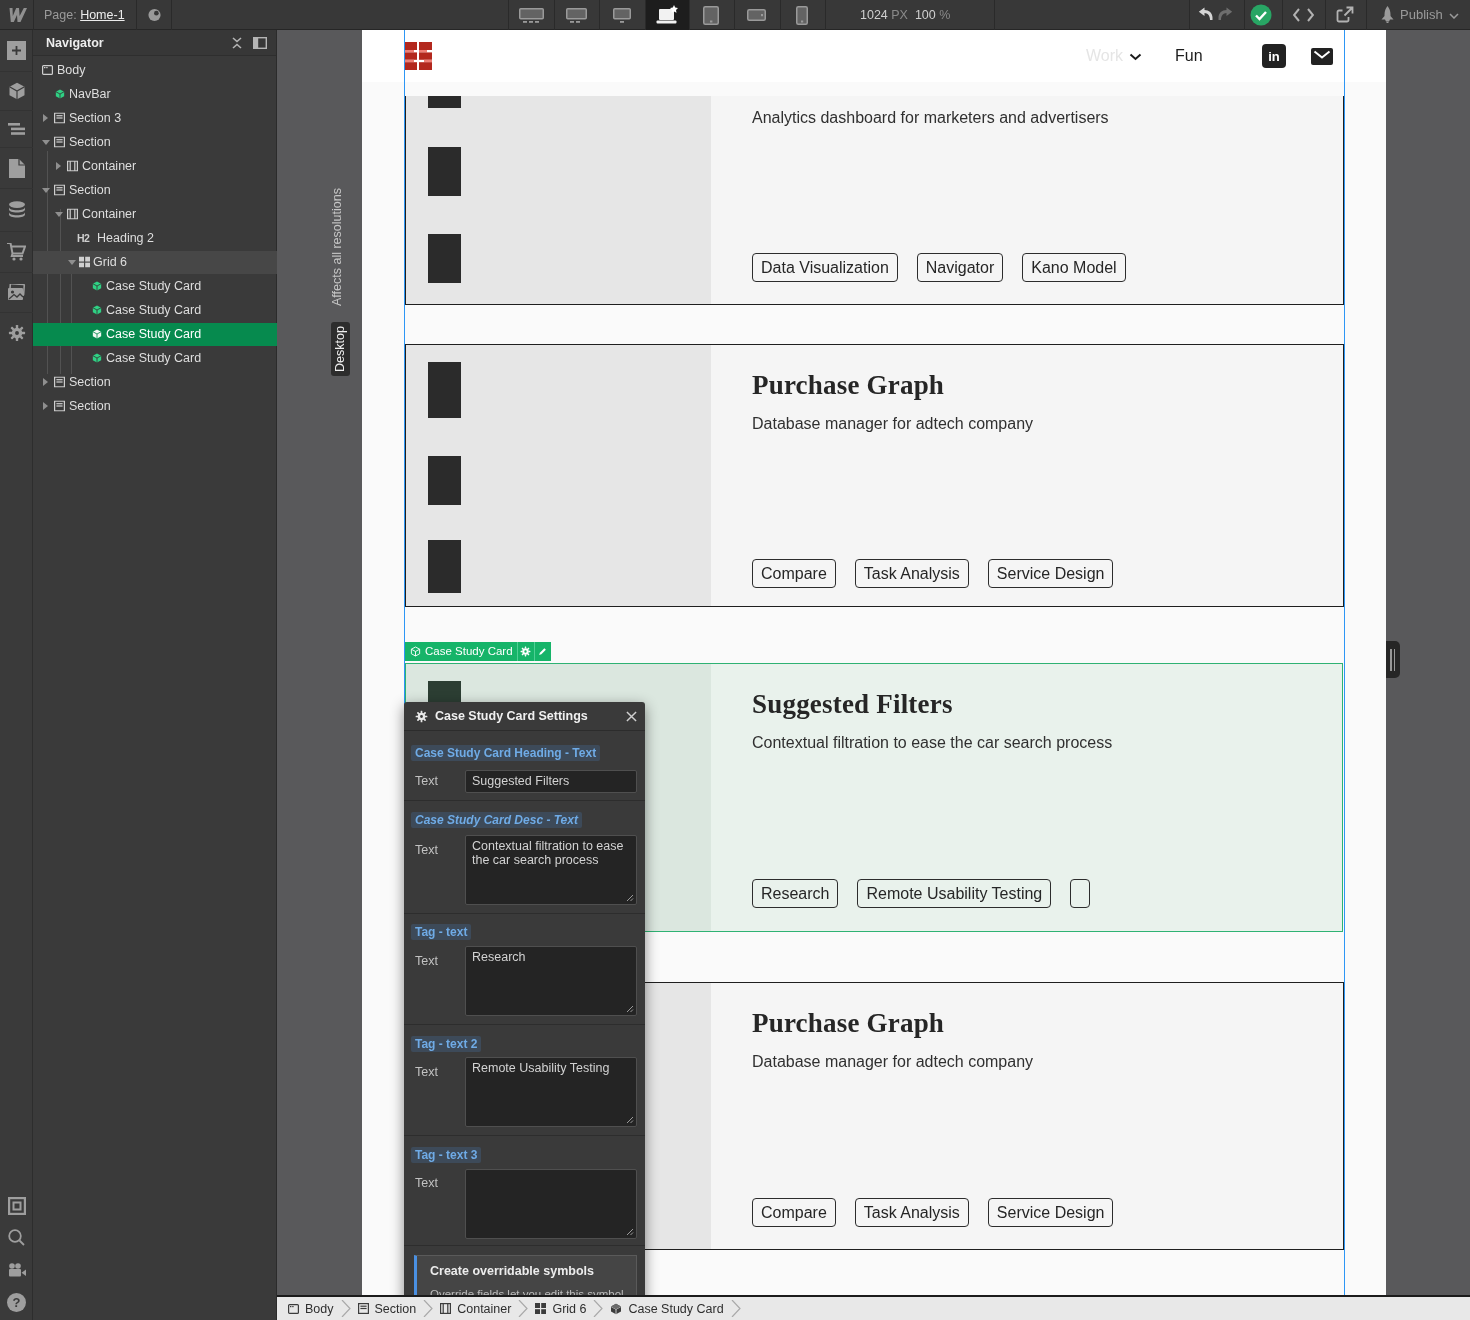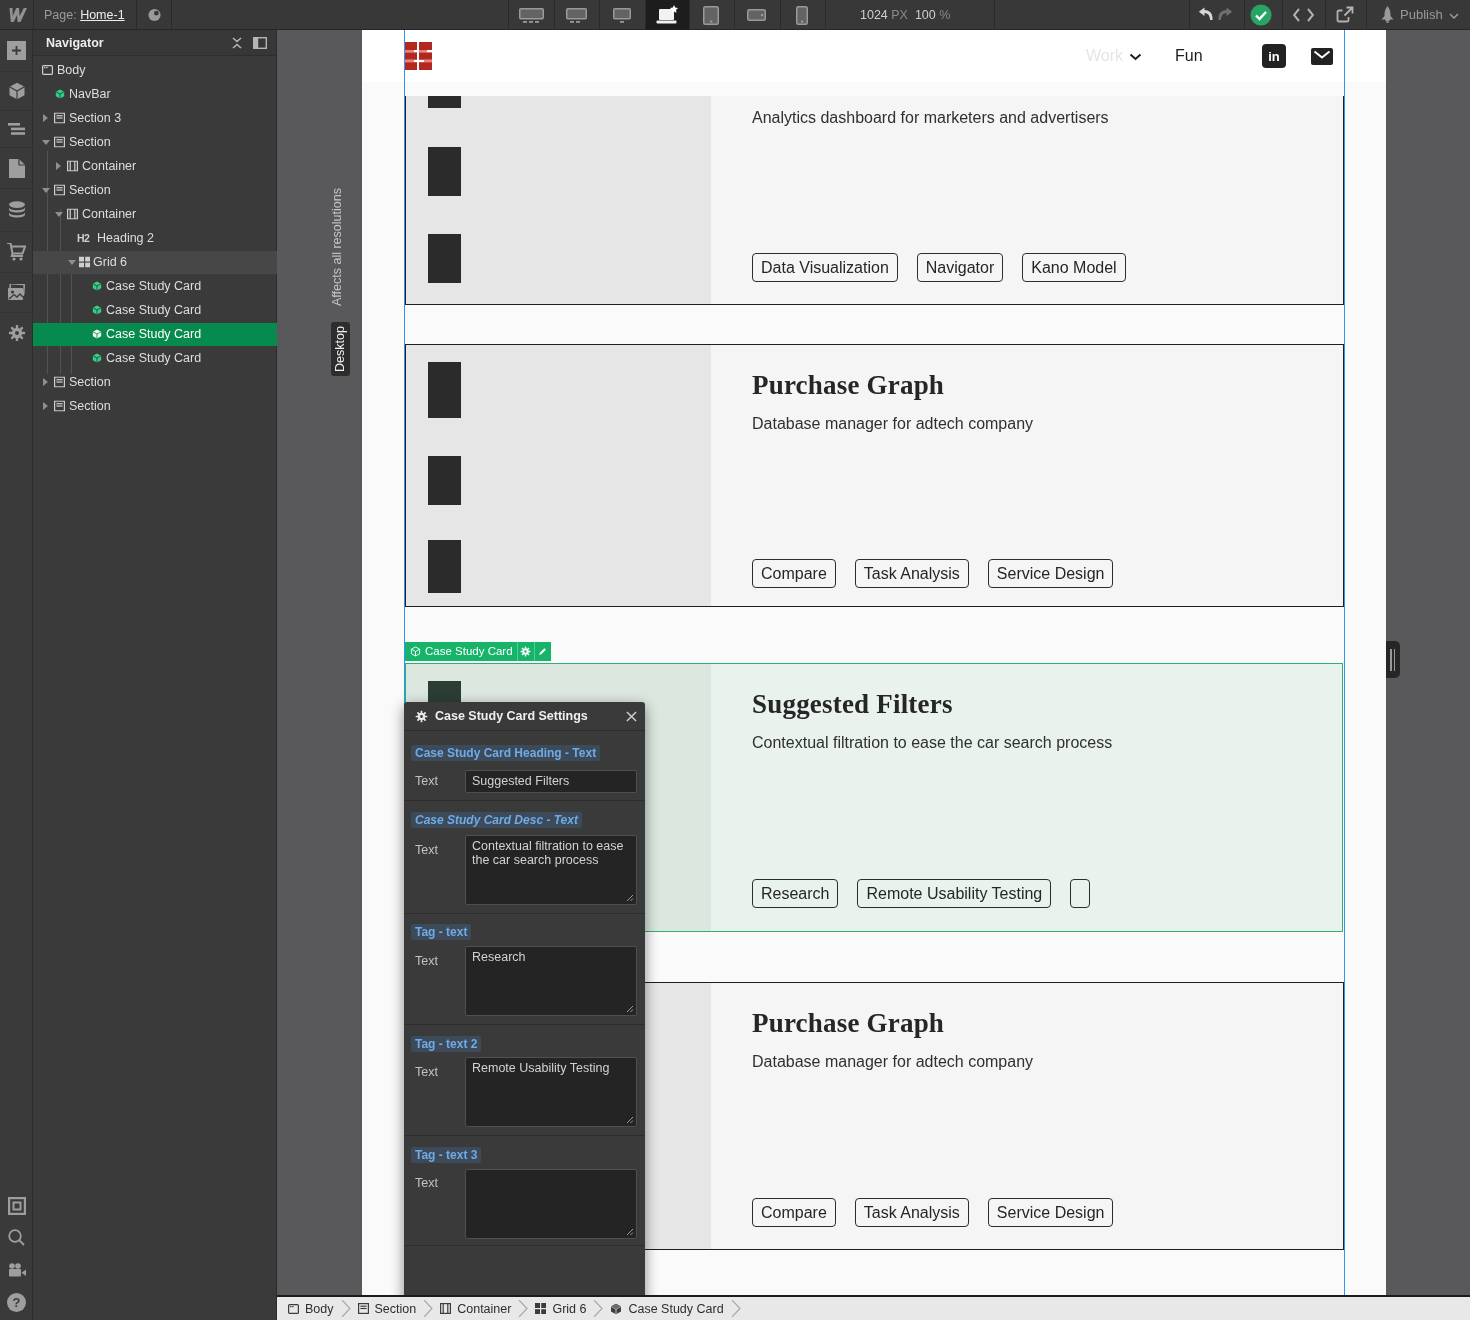--- a/index.html
+++ b/index.html
@@ -237,20 +237,24 @@
   </div>
   <div class="mdiv" style="top:433px;"></div>
   <div class="bluelabel" style="top:445px;">Tag - text 3</div>
   <div class="mrow-label" style="top:474px;">Text</div>
   <div class="mfield" style="top:467px; height:70px; padding:3px 6px;">
     <svg class="abs" style="right:2px; bottom:2px;" width="8" height="8" viewBox="0 0 8 8">
         <path d="M7 1 L1 7 M7 4.5 L4.5 7" stroke="#9a9a9a" stroke-width="1"></path>
       </svg>
   </div>
   <div class="mdiv" style="top:543px;"></div>
+  <div class="abs" style="left:10px; top:553px; width:223px; height:65px; background:#454545; border:1px solid #5a5a5a; border-left:3px solid #4a90e2;">
+    <div class="abs" style="left:13px; top:8px; font-weight:bold; color:#ececec;">Create overridable symbols</div>
+    <div class="abs" style="left:13px; top:32px; color:#bdbdbd; font-size:11.5px; width:210px; white-space:nowrap;">Override fields let you edit this symbol</div>
+  </div>
 </div>
 
 <div id="topbar">
   <div id="activecell"></div>
   <div class="sep" style="left:33px;"></div>
     <div class="sep" style="left:136px;"></div>
     <div class="sep" style="left:171px;"></div>
   <div class="sep" style="left:508px;"></div>
     <div class="sep" style="left:554px;"></div>
     <div class="sep" style="left:599px;"></div>

